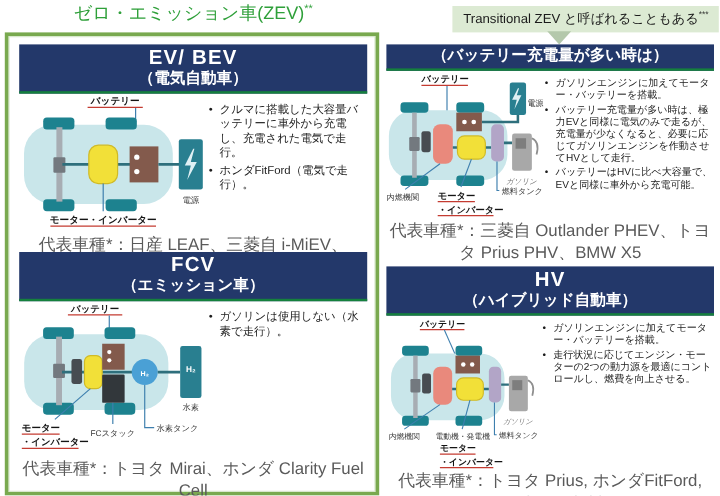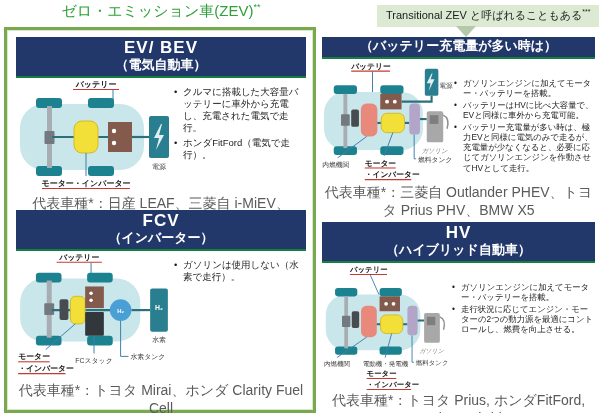--- a/index.html
+++ b/index.html
@@ -35,21 +35,21 @@
   .hdr { background:#23386a; color:#fff; text-align:center;
     padding:2px 0 3px; border-bottom:2px solid #15803d; }
   .hdr-title { font-size:17px; font-weight:bold; letter-spacing:1px; line-height:1.1; }
   .hdr-sub { font-size:13px; font-weight:bold; line-height:1.15; }
 
   .body-row { display:flex; align-items:flex-start; }
   .bullets { margin:0; padding:0; list-style:none; flex:1; }
   .bullets li { position:relative; padding-left:9px; margin-bottom:3px; color:#1c1c1c; }
   .bullets li::before { content:"\2022"; position:absolute; left:0; top:0; }
   #card-ev .bullets, #card-fcv .bullets { font-size:9.5px; line-height:1.28; margin-top:8px; }
-  #card-phv .bullets, #card-hv .bullets { font-size:8.4px; line-height:1.2; margin-top:19px; }
+  #card-phv .bullets, #card-hv .bullets { font-size:8.4px; line-height:1.2; margin-top:5px; }
   #card-phv .bullets li, #card-hv .bullets li { margin-bottom:2px; }
 
   .rep { text-align:center; font-size:14px; color:#5a5a5a; margin-top:1px; }
 
   
   svg { display:block; }
   svg text { font-family:"Liberation Sans","DejaVu Sans",sans-serif; }
   .lbl   { font-size:7px; fill:#3a3a3a; }
   .lbl-b { font-size:8px; font-weight:bold; fill:#141414; }
   .lbl-w { fill:#ffffff; font-weight:bold; }
@@ -162,31 +162,31 @@
       <line class="leader" x1="73" y1="76" x2="64" y2="100"></line>
       <text class="lbl-b" x="44" y="110">モーター</text>
       <line class="rline" x1="44" y1="112.5" x2="76" y2="112.5"></line>
       <text class="lbl-b" x="44" y="122">・インバーター</text>
       <line class="rline" x1="44" y1="124.5" x2="92" y2="124.5"></line>
       <polyline class="leader" points="95,78 95,103 97,103"></polyline>
       <text class="lbl" x="99" y="106">燃料タンク</text>
     </svg>
     <ul class="bullets">
       <li>ガソリンエンジンに加えてモーター・バッテリーを搭載。</li>
+      <li>バッテリー充電量が多い時は、極力EVと同様に電気のみで走るが、充電量が少なくなると、必要に応じてガソリンエンジンを作動させてHVとして走行。</li>
       <li>バッテリーはHVに比べ大容量で、EVと同様に車外から充電可能。</li>
-      <li>バッテリー充電量が多い時は、極力EVと同様に電気のみで走るが、充電量が少なくなると、必要に応じてガソリンエンジンを作動させてHVとして走行。</li>
     </ul>
   </div>
   <div class="rep">代表車種*：三菱自 Outlander PHEV、トヨタ Prius PHV、BMW X5</div>
 </div>
 
 <div class="card" id="card-fcv">
   <div class="hdr">
     <div class="hdr-title">FCV</div>
-    <div class="hdr-sub">（インバーター）</div>
+    <div class="hdr-sub">（エミッション車）</div>
   </div>
   <div class="body-row">
     <svg width="158" height="130" viewBox="0 0 160 132">
       <text class="lbl-b" x="64" y="9" text-anchor="middle">バッテリー</text>
       <line class="rline" x1="41" y1="11.5" x2="87" y2="11.5"></line>
       <line class="leader" x1="76" y1="12" x2="76" y2="38"></line>
       <rect class="carbody" x="4" y="28" width="122" height="64" rx="24"></rect>
       <g>
         <rect class="wheel" x="20" y="22" width="26" height="10" rx="3"></rect>
         <rect class="wheel" x="72" y="22" width="26" height="10" rx="3"></rect>

